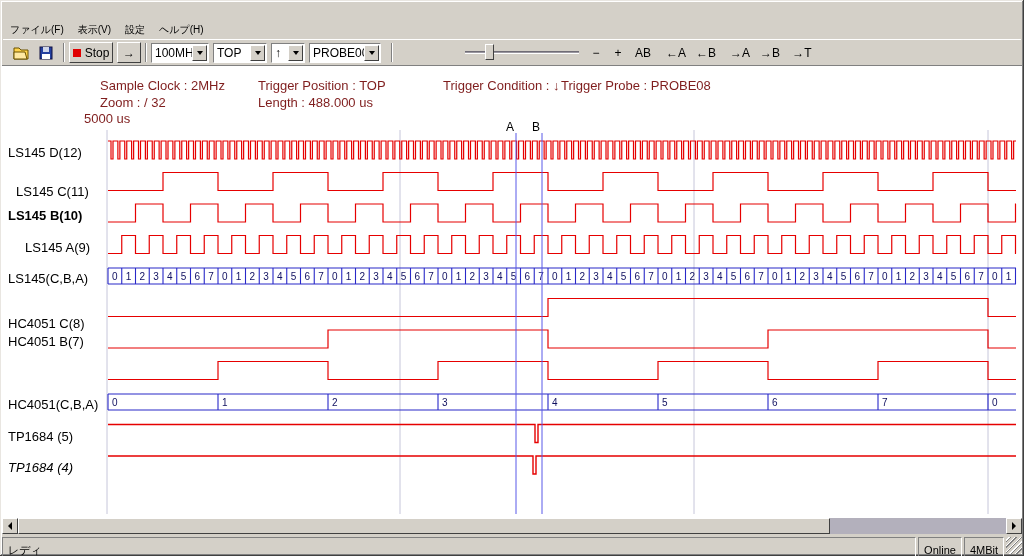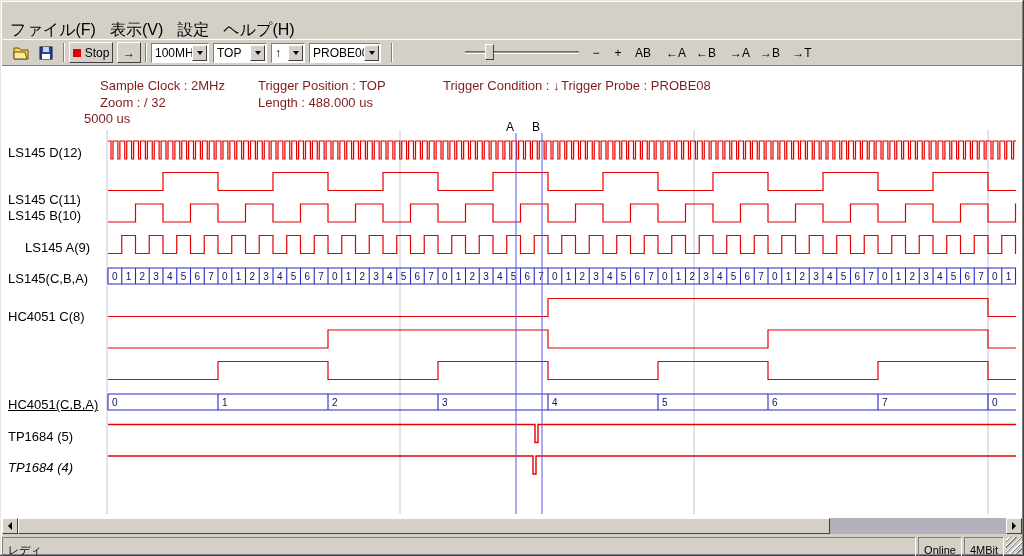--- a/index.html
+++ b/index.html
@@ -5,21 +5,21 @@
   *{box-sizing:border-box;margin:0;padding:0}
   html,body{background:#808080}
   body{font-family:"Liberation Sans",sans-serif}
   .screen{position:relative;width:1024px;height:556px;background:#d4d0c8;overflow:hidden;
     box-shadow:inset -1px -1px 0 #404040, inset 1px 1px 0 #e9e6e1, inset -2px -2px 0 #808080, inset 2px 2px 0 #fff}
   .titlebar{position:absolute;left:3px;top:3px;right:3px;height:18px;
     background:linear-gradient(90deg,#0a246a 0%,#2a52a8 55%,#a6caf0 100%);display:flex;align-items:center;padding:0 2px}
   .title-text{color:#fff;font-size:11px;font-weight:bold;margin-left:4px;flex:1;white-space:nowrap;overflow:hidden}
   .winbtn{width:16px;height:14px;background:#d4d0c8;border:1px solid;border-color:#fff #404040 #404040 #fff;
     font-size:9px;line-height:12px;text-align:center;margin-left:2px;color:#000;font-weight:bold;cursor:default}
-  .menubar{position:absolute;left:3px;top:22px;right:3px;height:17px;display:flex;align-items:center;font-size:16px;color:#000}
+  .menubar{position:absolute;left:3px;top:22px;right:3px;height:17px;display:flex;align-items:flex-start;font-size:10px;color:#000}
   .menu-item{padding:1px 7px;white-space:nowrap}
   .toolbar{position:absolute;left:3px;top:39px;right:3px;height:34px;border-top:1px solid #fff}
   .tb{position:absolute;top:2px;height:21px;display:flex;align-items:center;justify-content:center;font-size:12px;color:#000;white-space:nowrap}
   .tb-btn{border:1px solid;border-color:#fff #404040 #404040 #fff;background:#d4d0c8}
   .tb-flat{background:transparent}
   .tb-sep{position:absolute;top:3px;width:2px;height:19px;border-left:1px solid #808080;border-right:1px solid #fff}
   .combo{position:absolute;top:3px;height:20px;background:#fff;border:1px solid;border-color:#808080 #fff #fff #808080;
     display:flex;align-items:center;font-size:12px}
   .combo-text{flex:1;padding-left:3px;white-space:nowrap;overflow:hidden}
   .combo-btn{width:15px;height:16px;margin-right:1px;background:#d4d0c8;border:1px solid;border-color:#fff #404040 #404040 #fff;
@@ -126,26 +126,27 @@
   <span class="info-text" style="left:100px;top:78px">Sample Clock : 2MHz</span>
   <span class="info-text" style="left:258px;top:78px">Trigger Position : TOP</span>
   <span class="info-text" style="left:443px;top:78px">Trigger Condition : ↓</span>
   <span class="info-text" style="left:561px;top:78px">Trigger Probe : PROBE08</span>
   <span class="info-text" style="left:100px;top:95px">Zoom : /  32</span>
   <span class="info-text" style="left:258px;top:95px">Length : 488.000 us</span>
   <span class="info-text" style="left:84px;top:111px">5000 us</span>
 
   <div id="channel-labels" class="overlay">
       <div class="ch-label" style="top: 137px; height: 31.5px;">LS145 D(12)</div>
-      <div class="ch-label" style="top: 184px; height: 31.5px;">LS145 C(11)</div>
-      <div class="ch-label" style="top: 200px; height: 31.5px;">LS145 B(10)</div>
+      <div class="ch-label" style="top: 176px; height: 31.5px; margin-left: 8px;">LS145 C(11)</div>
+      <div class="ch-label" style="top: 200px; height: 31.5px; font-weight: bold;">LS145 B(10)</div>
       <div class="ch-label" style="top: 231.5px; height: 31.5px; margin-left: 17px;">LS145 A(9)</div>
       <div class="ch-label" style="top: 263px; height: 31.5px;">LS145(C,B,A)</div>
-      <div class="ch-label" style="top: 301px; height: 31.5px; text-align: right;">HC4051 C(8)</div>
-      <div class="ch-label" style="top: 389px; height: 31.5px; text-decoration: underline;">HC4051(C,B,A)</div>
+      <div class="ch-label" style="top: 308px; height: 31.5px; text-align: right;">HC4051 C(8)</div>
+      <div class="ch-label" style="top: 326px; height: 31.5px;">HC4051 B(7)</div>
+      <div class="ch-label" style="top: 389px; height: 31.5px;">HC4051(C,B,A)</div>
       <div class="ch-label" style="top: 420.5px; height: 31.5px;">TP1684 (5)</div>
       <div class="ch-label" style="top: 452px; height: 31.5px; font-style: italic;">TP1684 (4)</div>
     </div>
   <svg id="wave-svg" class="overlay" viewBox="0 0 1024 556" width="1024" height="556">
       <g>
         <line x1="107" y1="130" x2="107" y2="514" stroke="#c6c6da" stroke-width="1"></line>
         <line x1="400" y1="130" x2="400" y2="514" stroke="#c6c6da" stroke-width="1"></line>
         <line x1="694" y1="130" x2="694" y2="514" stroke="#c6c6da" stroke-width="1"></line>
         <line x1="988" y1="130" x2="988" y2="514" stroke="#c6c6da" stroke-width="1"></line>
       </g>

